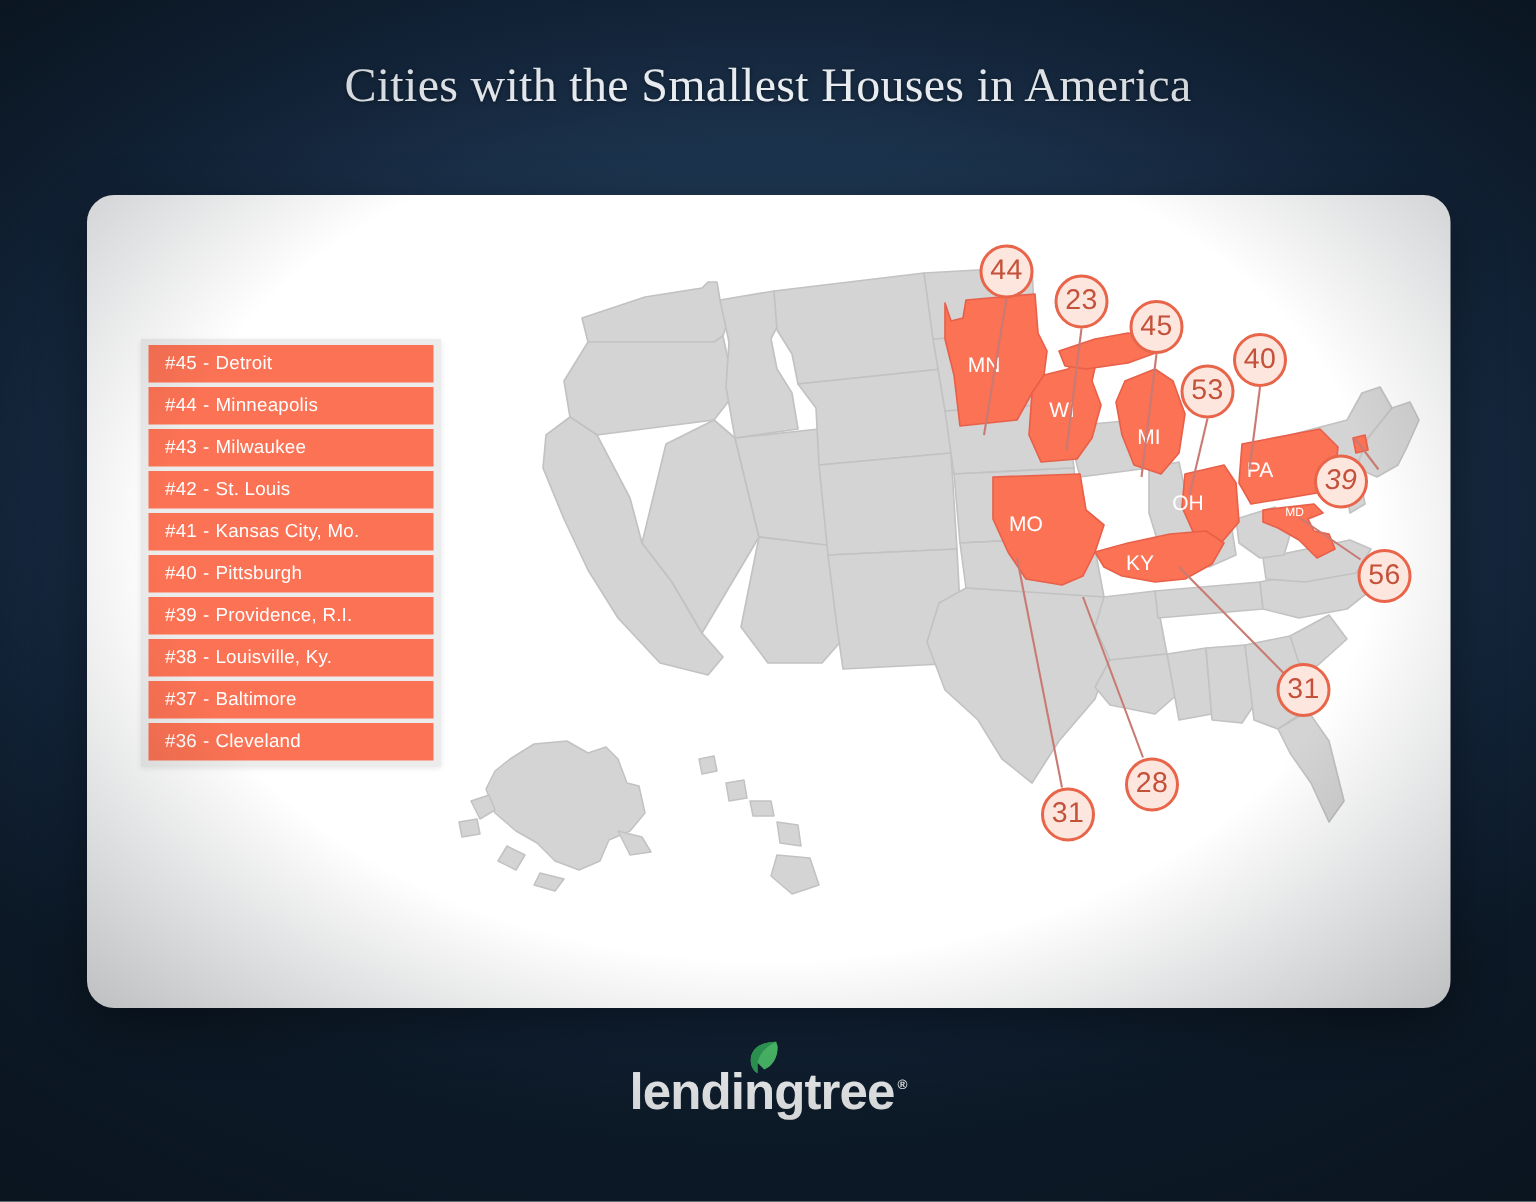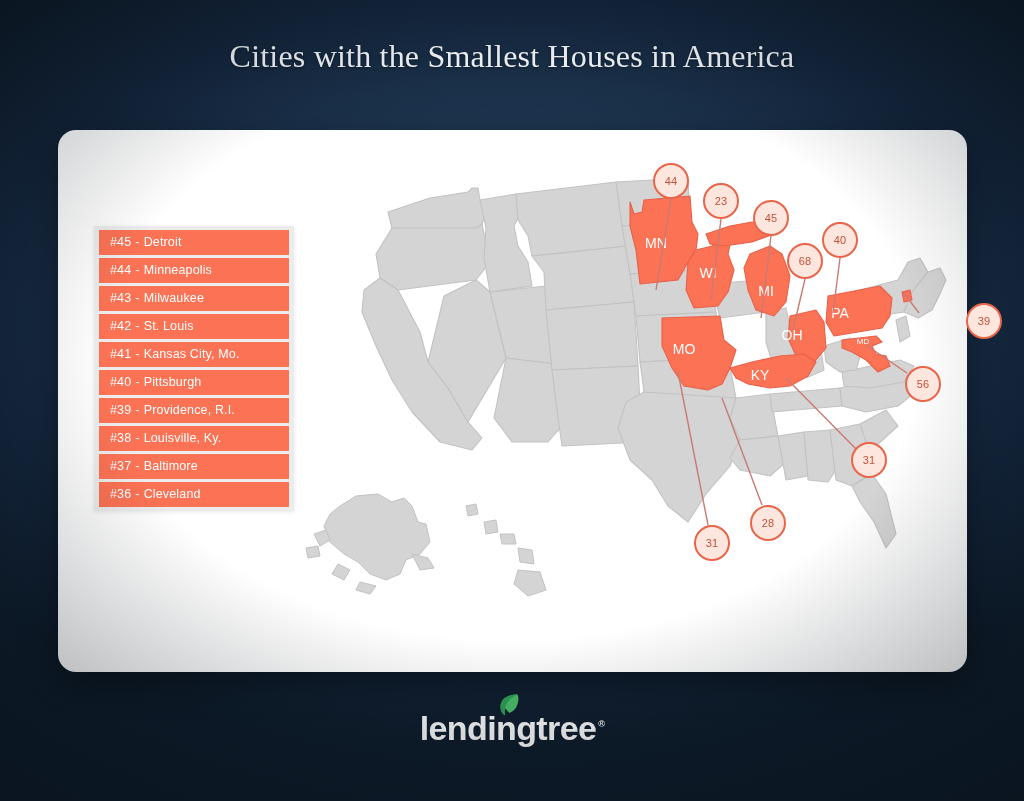--- a/index.html
+++ b/index.html
@@ -68,21 +68,21 @@
   #map-svg{display:block;width:660px;height:500px;}
 
   
   .marker{
     position:absolute;
     width:36px;height:36px;border-radius:50%;
     background:#fde6de;
     border:2px solid #e8654a;
     box-sizing:border-box;
     display:flex;align-items:center;justify-content:center;
-    font-size:11px;color:#c4513a;
+    font-size:19px;color:#c4513a;
     letter-spacing:.2px;
     z-index:5;
   }
 
   
   #logo{
     position:absolute;left:0;top:702px;width:1024px;height:52px;
     display:flex;align-items:center;justify-content:center;gap:0px;
   }
   #logo-text{
@@ -293,23 +293,23 @@
   <div class="rank-row">
     <span class="rank-num">#36</span>
     <span class="rank-dash">-</span>
     <span class="rank-city">Cleveland</span>
   </div>
 </div>
 
 <div class="marker" style="left:653px;top:163px;">44</div>
 <div class="marker" style="left:703px;top:183px;">23</div>
 <div class="marker" style="left:753px;top:200px;">45</div>
-<div class="marker" style="left:787px;top:243px;">68</div>
+<div class="marker" style="left:787px;top:243px;">53</div>
 <div class="marker" style="left:822px;top:222px;">40</div>
-<div class="marker" style="left:966px;top:303px;">39</div>
+<div class="marker" style="left:876px;top:303px;font-style:italic;">39</div>
 <div class="marker" style="left:905px;top:366px;">56</div>
 <div class="marker" style="left:851px;top:442px;">31</div>
 <div class="marker" style="left:750px;top:505px;">28</div>
 <div class="marker" style="left:694px;top:525px;">31</div>
 
 <div id="logo">
   <div id="logo-text">
     <span>lendingtree</span><span id="logo-reg">®</span>
     <svg id="leaf" width="26" height="28" viewBox="0 0 26 28">
       <path d="M21.5 2.5 C12 2.5 4.5 6.5 4.5 15 C4.5 19 6.5 22 9 23.5 L9 16.5 L13.5 21 C19 19 22.5 13 22.5 6 Z" fill="#4cc06a"></path>

